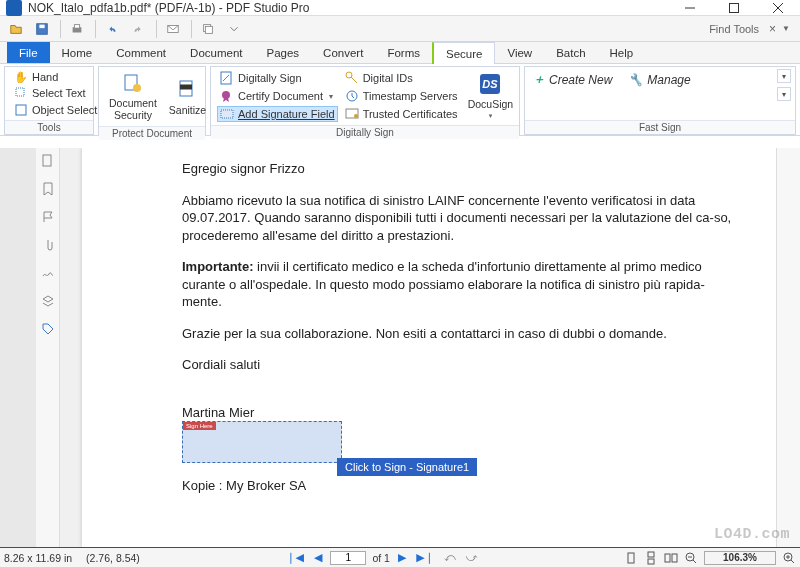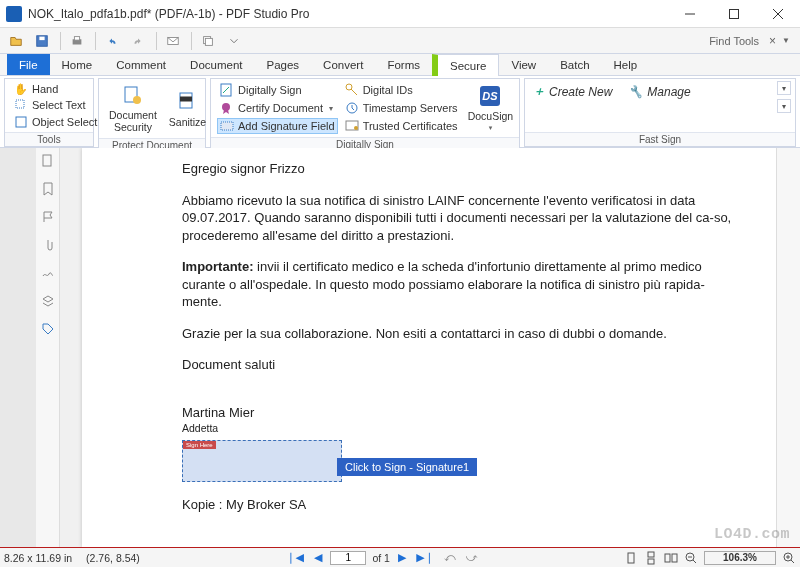--- a/index.html
+++ b/index.html
@@ -1,48 +1,48 @@
 <!DOCTYPE html>
 <html><head>
 <meta charset="utf-8">
 <style>
 * { box-sizing: border-box; margin: 0; padding: 0; font-family: "Segoe UI", Tahoma, sans-serif; }
 body { background: #fff; width: 800px; height: 567px; overflow: hidden; position: relative; }
 
 
-.titlebar { height: 28px; background: #fff; display: flex; align-items: center; border-bottom: 1px solid #ddd; }
+.titlebar { height: 16px; background: #fff; display: flex; align-items: center; border-bottom: 1px solid #ddd; }
 .titlebar .app-icon { width: 16px; height: 16px; background: #1a5fb4; margin: 0 6px; border-radius: 2px; }
 .titlebar .title { font-size: 12px; color: #333; }
 .titlebar .win-controls { margin-left: auto; display: flex; }
 .titlebar .win-btn { width: 44px; height: 28px; display: flex; align-items: center; justify-content: center; color: #333; }
 .titlebar .win-btn svg { width: 10px; height: 10px; }
 
 
 .qat { height: 26px; background: #f5f5f5; display: flex; align-items: center; padding: 0 4px; border-bottom: 1px solid #cfd6e5; }
 .qat .qat-btn { width: 24px; height: 22px; display: flex; align-items: center; justify-content: center; margin-right: 2px; }
 .qat .qat-btn svg { width: 14px; height: 14px; }
 .qat-sep { width: 1px; height: 18px; background: #ccc; margin: 0 4px; }
 .qat .search-area { margin-left: auto; display: flex; align-items: center; padding-right: 6px; }
 .qat .search-area .search-text { font-size: 11px; color: #666; margin-right: 6px; }
 .qat .search-area .x { font-size: 12px; color: #666; margin-left: 4px; }
 
 
 .ribbon-tabs { height: 22px; background: #f5f5f5; display: flex; align-items: stretch; border-bottom: 1px solid #cfd6e5; }
 .ribbon-tabs .tab { padding: 0 12px; font-size: 11.5px; color: #333; display: flex; align-items: center; cursor: default; }
 .ribbon-tabs .tab.file { background: #1e6fd6; color: #fff; font-weight: 500; margin-left: 7px; }
-.ribbon-tabs .tab.active { background: #fff; border-top: 1px solid #cfd6e5; border-left: 6px solid #84cc16; border-right: 1px solid #cfd6e5; margin-bottom: -1px; }
+.ribbon-tabs .tab.active { background: #fff; border-top: 1px solid #cfd6e5; border-left: 2px solid #84cc16; border-right: 1px solid #cfd6e5; margin-bottom: -1px; }
 
 
 .ribbon { height: 72px; background: #fff; border-bottom: 1px solid #cfd6e5; display: flex; padding: 2px 4px 0 4px; gap: 4px; }
 .ribbon-group { border: 1px solid #cfd6e5; display: flex; flex-direction: column; }
 .ribbon-group .group-body { flex: 1; display: flex; padding: 2px 4px; }
 .ribbon-group .group-title { font-size: 10px; text-align: center; color: #555; padding: 1px 0; border-top: 1px solid #e0e5ef; background: #f8f9fb; }
 .rg-col { display: flex; flex-direction: column; justify-content: space-around; padding: 0 2px; }
 .rg-item { display: flex; align-items: center; font-size: 11px; color: #333; padding: 1px 3px; gap: 4px; white-space: nowrap; }
-.rg-item.active { background: #cde6ff; border: 1px solid #8fc5f5; padding: 0px 2px; }
+.rg-item.active { background: #cde6ff; border: 1px solid #8fc5f5; padding: 0px 2px; text-decoration: underline; }
 .rg-item .ico { width: 14px; height: 14px; display: inline-flex; align-items: center; justify-content: center; }
 .rg-bigbtn { display: flex; flex-direction: column; align-items: center; justify-content: center; padding: 3px 6px; font-size: 10.5px; color: #333; gap: 2px; }
 .rg-bigbtn .ico { width: 24px; height: 24px; }
 .fast-sign-body { flex: 1; padding: 4px 8px; display: flex; flex-direction: column; position: relative; }
 .fast-sign-row { display: flex; gap: 16px; font-family: "Segoe Script", cursive; font-style: italic; font-size: 12px; color: #333; }
 .fast-sign-row .fs-item { display: flex; align-items: center; gap: 4px; }
 .fast-sign-dd { position: absolute; right: 4px; top: 2px; display: flex; flex-direction: column; gap: 4px; }
 .fast-sign-dd .dd { width: 14px; height: 14px; border: 1px solid #cfd6e5; display: flex; align-items: center; justify-content: center; font-size: 8px; color: #555; }
 
 
@@ -356,23 +356,22 @@
         </svg>
       </span>
   </div>
 
   <div class="doc-scroll">
     <div class="page">
       <p>Egregio signor Frizzo</p>
       <p>Abbiamo ricevuto la sua notifica di sinistro LAINF concernente l'evento verificatosi in data 09.07.2017. Quando saranno disponibili tutti i documenti necessari per la valutazione del ca-so, procederemo all'esame del diritto a prestazioni.</p>
       <p><b>Importante:</b><span> invii il certificato medico e la scheda d'infortunio direttamente al primo medico curante o all'ospedale. In questo modo possiamo elaborare la notifica di sinistro più rapida-mente.</span></p>
       <p>Grazie per la sua collaborazione. Non esiti a contattarci in caso di dubbi o domande.</p>
-      <p>Document saluti</p>
+      <p>Cordiali saluti</p>
       <p class="sig-name" style="margin-top:30px;">Martina Mier</p>
-      <p class="sig-role">Addetta</p>
       <div class="sig-field">
         <span class="stamp">Sign Here</span>
       </div>
       <div class="sig-tooltip" style="left:255px; top:310px;">Click to Sign - Signature1</div>
       <p class="kopie">Kopie : My Broker SA</p>
     </div>
   </div>
 
   <div class="right-rail">
     <span class="rail-ico">

